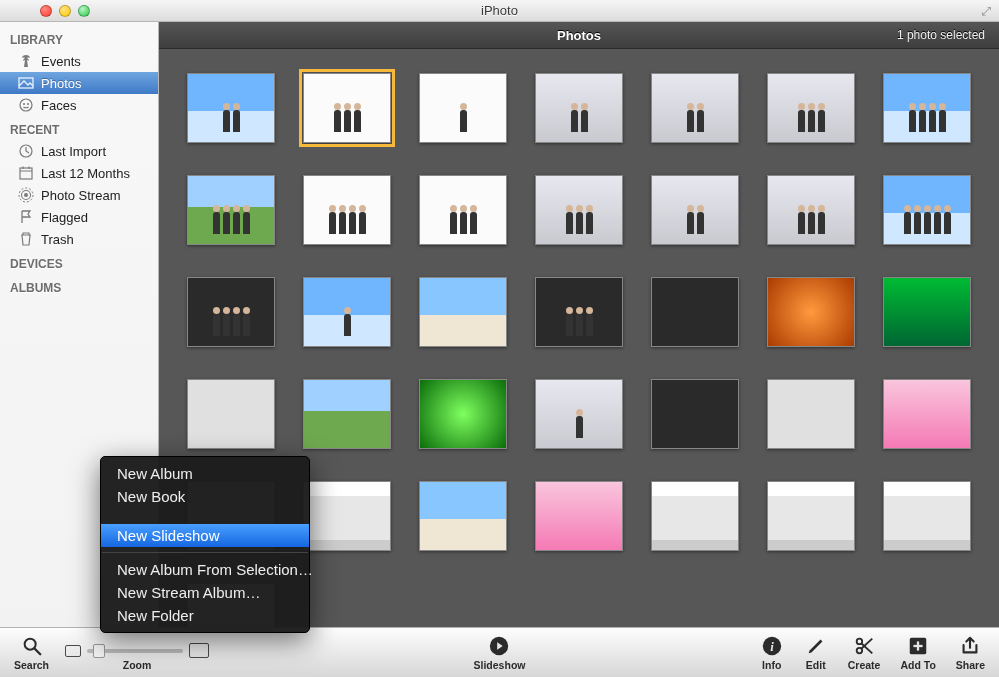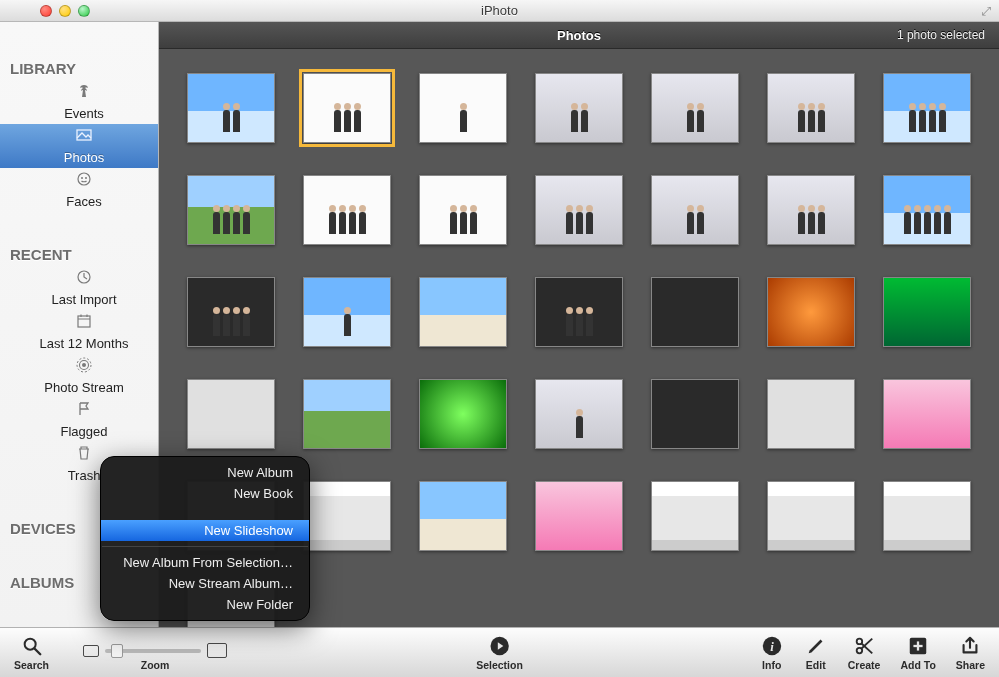--- a/index.html
+++ b/index.html
@@ -37,31 +37,29 @@
 
   
   .sidebar {
     width: 188px;
     background: linear-gradient(#f8f8f8,#f2f2f2);
     border-right: 1px solid #b7b7b7;
     overflow-y: auto;
     padding-top: 4px;
   }
   .sb-heading {
-    color:#6d6d6d; font-size:15px; font-weight:bold;
+    color:#6d6d6d; font-size:12px; font-weight:bold;
     padding: 7px 10px 3px 10px;
     text-shadow:0 1px 0 #fff;
-    margin-top:27px;
   }
   .sb-item {
     display:flex; align-items:center; gap:7px;
     padding: 3px 8px 3px 18px;
     font-size:13px; color:#222;
     cursor:default;
-    flex-direction:column;
   }
   .sb-item.selected {
     background: linear-gradient(#6fa6e0, #3e79c6);
     color:#fff; text-shadow:0 -1px 0 rgba(0,0,0,.3);
   }
   .sb-icon { width:16px; height:16px; flex:none; display:flex; align-items:center; justify-content:center; color:#7a7a7a; }
   .sb-item.selected .sb-icon { color:#eaf2ff; }
   .sb-icon svg { width:16px; height:16px; }
 
   
@@ -115,42 +113,41 @@
     height:50px;
     background:linear-gradient(#fdfdfd,#d7d7d7);
     border-top:1px solid #b2b2b2;
     display:flex; align-items:center;
     padding:0 14px;
     position:relative;
   }
   .tool { display:flex; flex-direction:column; align-items:center; gap:1px; color:#2b2b2b; font-size:10.5px; font-weight:bold; }
   .tool .ticon { width:24px; height:24px; display:flex; align-items:center; justify-content:center; }
   .tool .ticon svg { width:22px; height:22px; fill:#2b2b2b; }
-  .tool-group-left { display:flex; align-items:flex-end; gap:34px; }
+  .tool-group-left { display:flex; align-items:flex-end; gap:16px; }
   .zoom-ctrl { display:flex; align-items:center; gap:6px; }
   .zoom-track { width:96px; height:4px; background:#b9b9b9; border-radius:2px; position:relative; }
   .zoom-knob { position:absolute; left:6px; top:-5px; width:12px; height:14px; background:#f3f3f3; border:1px solid #999; border-radius:2px; }
   .zoom-icon { width:16px; height:12px; border:1.5px solid #4a4a4a; border-radius:2px; position:relative; }
   .zoom-icon.small::after, .zoom-icon.big::after { content:""; position:absolute; background:#4a4a4a; }
   .tool-center { position:absolute; left:50%; transform:translateX(-50%); }
   .tool-group-right { margin-left:auto; display:flex; gap:20px; }
 
   
   .ctx-menu {
     position:absolute;
     left:100px; top:456px;
     width:210px;
     background:rgba(28,28,28,.97);
     border:1px solid #000;
-    border-radius:14px;
+    border-radius:5px;
     box-shadow:0 8px 28px rgba(0,0,0,.55);
     padding:5px 0;
-    color:#eee; font-size:13px;
+    color:#eee; font-size:15px;
     z-index:50;
-    text-align:right;
   }
   .ctx-item { padding:3px 16px; white-space:nowrap; }
   .ctx-item.hover { background:linear-gradient(#4aa0ff,#1566e0); color:#fff;margin-top:16px; }
   .ctx-sep { height:1px; background:#444; margin:5px 1px; }
 
 </style>
 </head>
 <body>
 
 <div class="titlebar">
@@ -489,21 +486,21 @@
     </div>
   </div>
 
   <div class="tool tool-center">
     <span class="ticon">
         <svg viewBox="0 0 24 24">
           <circle cx="12" cy="12" r="10"></circle>
           <polygon points="10,8 16,12 10,16" fill="#e6e6e6"></polygon>
         </svg>
       </span>
-    <span>Selection</span>
+    <span>Slideshow</span>
   </div>
 
   <div class="tool-group-right">
     <div class="tool">
       <span class="ticon">
           <svg viewBox="0 0 24 24">
             <circle cx="12" cy="12" r="10"></circle>
             <text x="12" y="17" text-anchor="middle" font-size="14" font-style="italic" font-family="Georgia" fill="#e6e6e6">i</text>
           </svg>
         </span>

